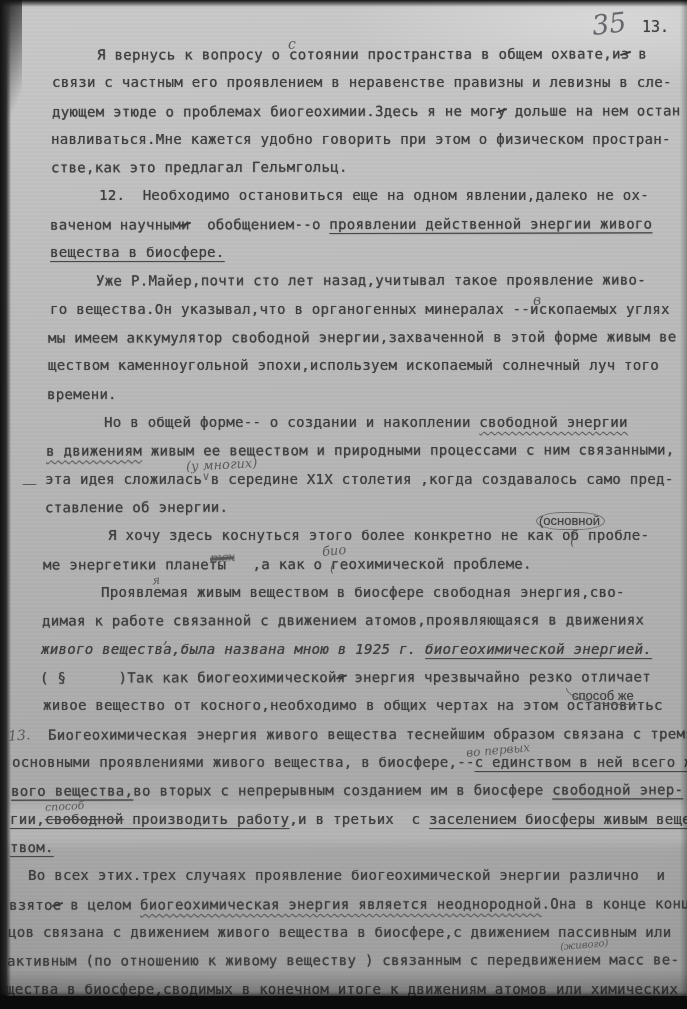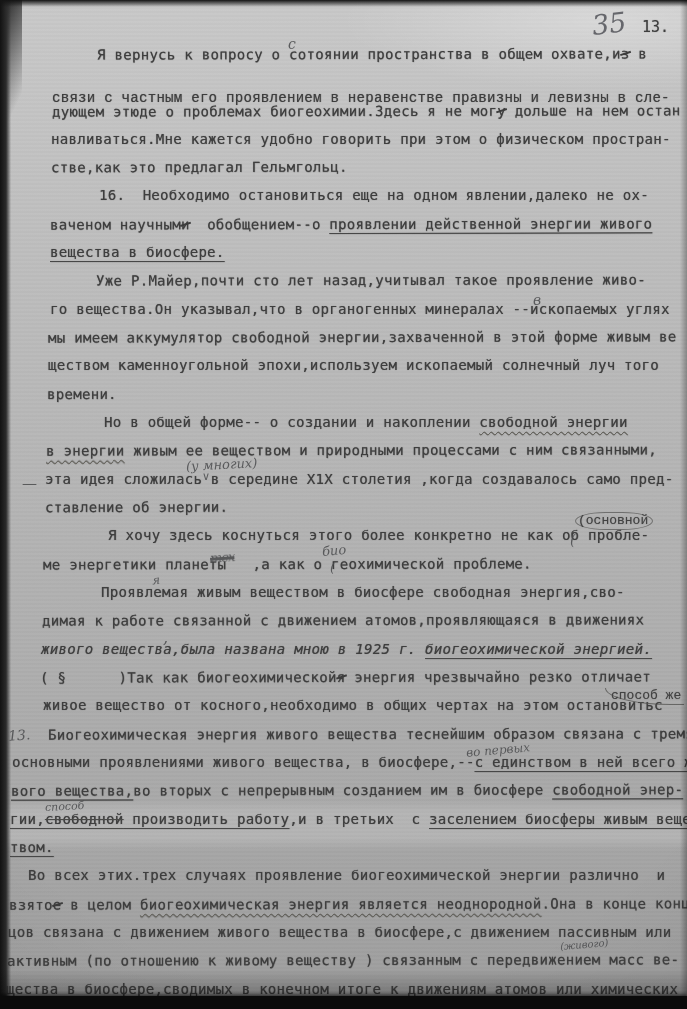--- a/index.html
+++ b/index.html
@@ -26,23 +26,22 @@
   .seg-s{position:relative;}
   .seg-s::after{content:"";position:absolute;left:-1px;right:-1px;top:45%;height:1.6px;background:#3c3c3c;transform:rotate(-18deg);}
   .seg-us{text-decoration:underline line-through;text-decoration-thickness:1.3px;text-underline-offset:3.5px;text-decoration-color:#4a4a48;}
   .ann{position:absolute;white-space:pre;}
   .ann.pencil,.ann.scribble{
     font-family:"DejaVu Serif","Liberation Serif",serif;font-style:italic;
     color:#4d4e50;opacity:.88;
   }
   .ann.scribble{text-decoration:line-through;text-decoration-thickness:2.5px;letter-spacing:-1px;filter:blur(.4px);}
   .ann.typed,.ann.typed-circled,.ann.typed-curve{
-    font-family:Liberation Mono, monospace;color:#424242;
+    font-family:Liberation Sans, sans-serif;color:#424242;
     text-shadow:0 0 1px rgba(30,30,30,.4);
-    margin-left:39px;
   }
   .ann.typed-circled{border:1.2px solid rgba(75,75,73,.65);border-radius:48%/62%;padding:0 4px 1px 2px;}
   .ann.typed-curve{border-bottom:1.3px solid rgba(80,80,78,.75);border-left:1.3px solid rgba(80,80,78,.75);
     border-radius:0 0 0 100%/0 0 0 120%;padding:0 3px 1px 5px;}
   .pagenum-hand{position:absolute;left:592px;top:8px;font-family:"DejaVu Serif","Liberation Serif",serif;
     font-style:italic;font-size:27px;color:#53545a;transform:rotate(-7deg);opacity:.85;}
   .pagenum-typed{position:absolute;left:642px;top:18px;font-family:"DejaVu Sans Mono","Liberation Mono",monospace;
     font-size:15px;color:#3e3e3e;text-shadow:0 0 1px rgba(30,30,30,.45);}
   .edge-left{position:absolute;left:0;top:0;bottom:0;width:11px;
     background:linear-gradient(90deg,#121212,#2b2b2b 55%,rgba(60,60,60,0));}
@@ -59,34 +58,34 @@
 </style>
 </head>
 <body>
 
 <div class="stage">
   <div class="paper">
     <div class="pagenum-hand">35</div>
     <div class="pagenum-typed">13.</div>
 
   <div class="line" style="top: 44px; left: 97px;"><span class="seg-t">Я вернусь к вопросу о сотоянии пространства в общем охвате,и</span><span class="seg-s">з</span><span class="seg-t"> в</span></div>
-      <div class="line" style="top: 88px; left: 52px; font-family: Liberation Mono, monospace;"><span class="seg-t">связи с частным его проявлением в неравенстве правизны и левизны в сле-</span></div>
+      <div class="line" style="top: 72px; left: 52px;"><span class="seg-t">связи с частным его проявлением в неравенстве правизны и левизны в сле-</span></div>
       <div class="line" style="top: 101px; left: 52px;"><span class="seg-t">дующем этюде о проблемах биогеохимии.Здесь я не мог</span><span class="seg-s">у</span><span class="seg-t"> дольше на нем остан</span></div>
       <div class="line" style="top: 129px; left: 51px;"><span class="seg-t">навливаться.Мне кажется удобно говорить при этом о физическом простран-</span></div>
       <div class="line" style="top: 157px; left: 51px;"><span class="seg-t">стве,как это предлагал Гельмгольц.</span></div>
-      <div class="line" style="top: 185px; left: 99px;"><span class="seg-t">16.  Необходимо остановиться еще на одном явлении,далеко не ох-</span></div>
+      <div class="line" style="top: 185px; left: 99px;"><span class="seg-t">12.  Необходимо остановиться еще на одном явлении,далеко не ох-</span></div>
       <div class="line" style="top: 214px; left: 50px;"><span class="seg-t">ваченом научным</span><span class="seg-s">и</span><span class="seg-t">  обобщением--о </span><span class="seg-u">проявлении действенной энергии живого</span></div>
       <div class="line" style="top: 242px; left: 50px; text-align: center;"><span class="seg-u">вещества в биосфере.</span></div>
       <div class="line" style="top: 270px; left: 96px;"><span class="seg-t">Уже Р.Майер,почти сто лет назад,учитывал такое проявление живо-</span></div>
       <div class="line" style="top: 299px; left: 50px;"><span class="seg-t">го вещества.Он указывал,что в органогенных минералах --ископаемых углях</span></div>
       <div class="line" style="top: 327px; left: 48px;"><span class="seg-t">мы имеем аккумулятор свободной энергии,захваченной в этой форме живым ве</span></div>
       <div class="line" style="top: 355px; left: 48px;"><span class="seg-t">ществом каменноугольной эпохи,используем ископаемый солнечный луч того</span></div>
       <div class="line" style="top: 384px; left: 47px;"><span class="seg-t">времени.</span></div>
       <div class="line" style="top: 412px; left: 104px;"><span class="seg-t">Но в общей форме-- о создании и накоплении </span><span class="seg-w">свободной энергии</span></div>
-      <div class="line" style="top: 440px; left: 46px;"><span class="seg-w">в энергии</span><span class="seg-t"> живым ее веществом и природными процессами с ним связанными,</span></div>
+      <div class="line" style="top: 440px; left: 46px;"><span class="seg-w">в движениям</span><span class="seg-t"> живым ее веществом и природными процессами с ним связанными,</span></div>
       <div class="line" style="top: 469px; left: 45px;"><span class="seg-t">эта идея сложилась в середине Х1Х столетия ,когда создавалось само пред-</span></div>
       <div class="line" style="top: 497px; left: 45px;"><span class="seg-t">ставление об энергии.</span></div>
       <div class="line" style="top: 525px; left: 92px; margin-left: 16px;"><span class="seg-t">Я хочу здесь коснуться этого более конкретно не как об пробле-</span></div>
       <div class="line" style="top: 554px; left: 43px;"><span class="seg-t">ме энергетики планеты   ,а как о геохимической проблеме.</span></div>
       <div class="line" style="top: 582px; left: 101px;"><span class="seg-t">Проявлемая живым веществом в биосфере свободная энергия,сво-</span></div>
       <div class="line" style="top: 610px; left: 42px;"><span class="seg-t">димая к работе связанной с движением атомов,проявляющаяся в движениях</span></div>
       <div class="line" style="top: 639px; left: 41px; font-style: italic;"><span class="seg-t">живого вещества,была названа мною в 1925 г. </span><span class="seg-u">биогеохимической энергией.</span></div>
       <div class="line" style="top: 667px; left: 40px;"><span class="seg-t">( §      )Так как биогеохимической</span><span class="seg-s">я</span><span class="seg-t"> энергия чрезвычайно резко отличает</span></div>
       <div class="line" style="top: 695px; left: 43px;"><span class="seg-t">живое вещество от косного,необходимо в общих чертах на этом остановитьс</span></div>
       <div class="line" style="top: 724px; left: 48px;"><span class="seg-t">Биогеохимическая энергия живого вещества теснейшим образом связана с тремя</span></div>

